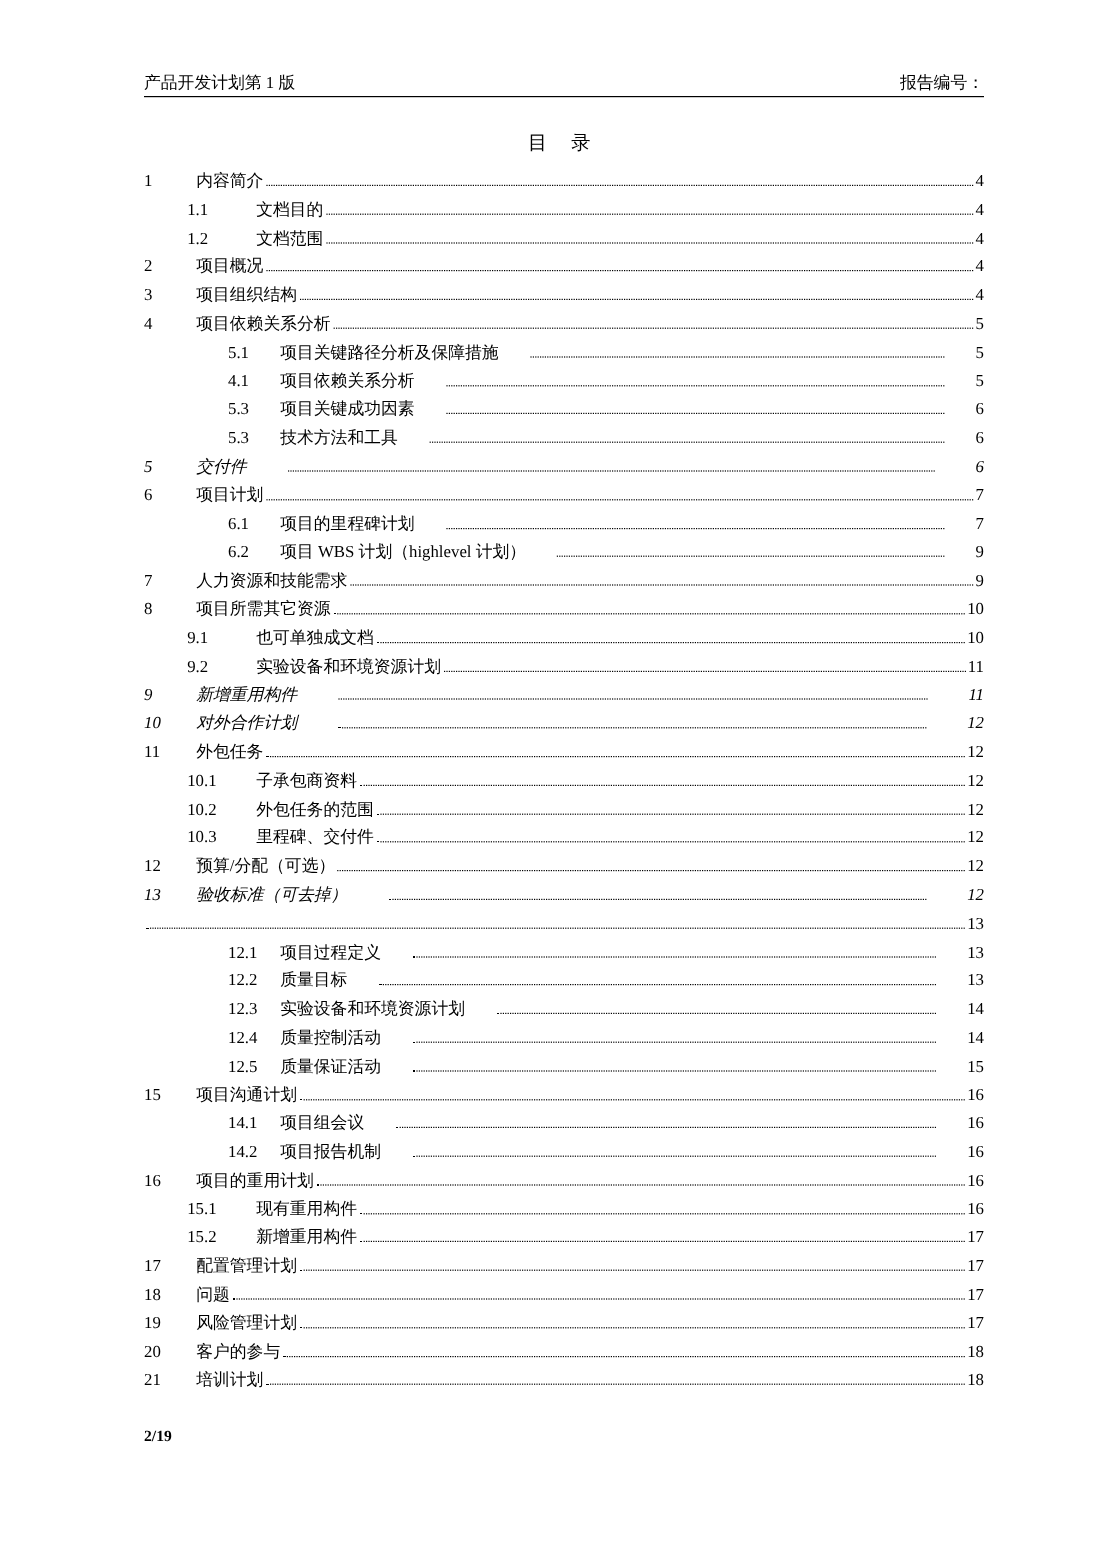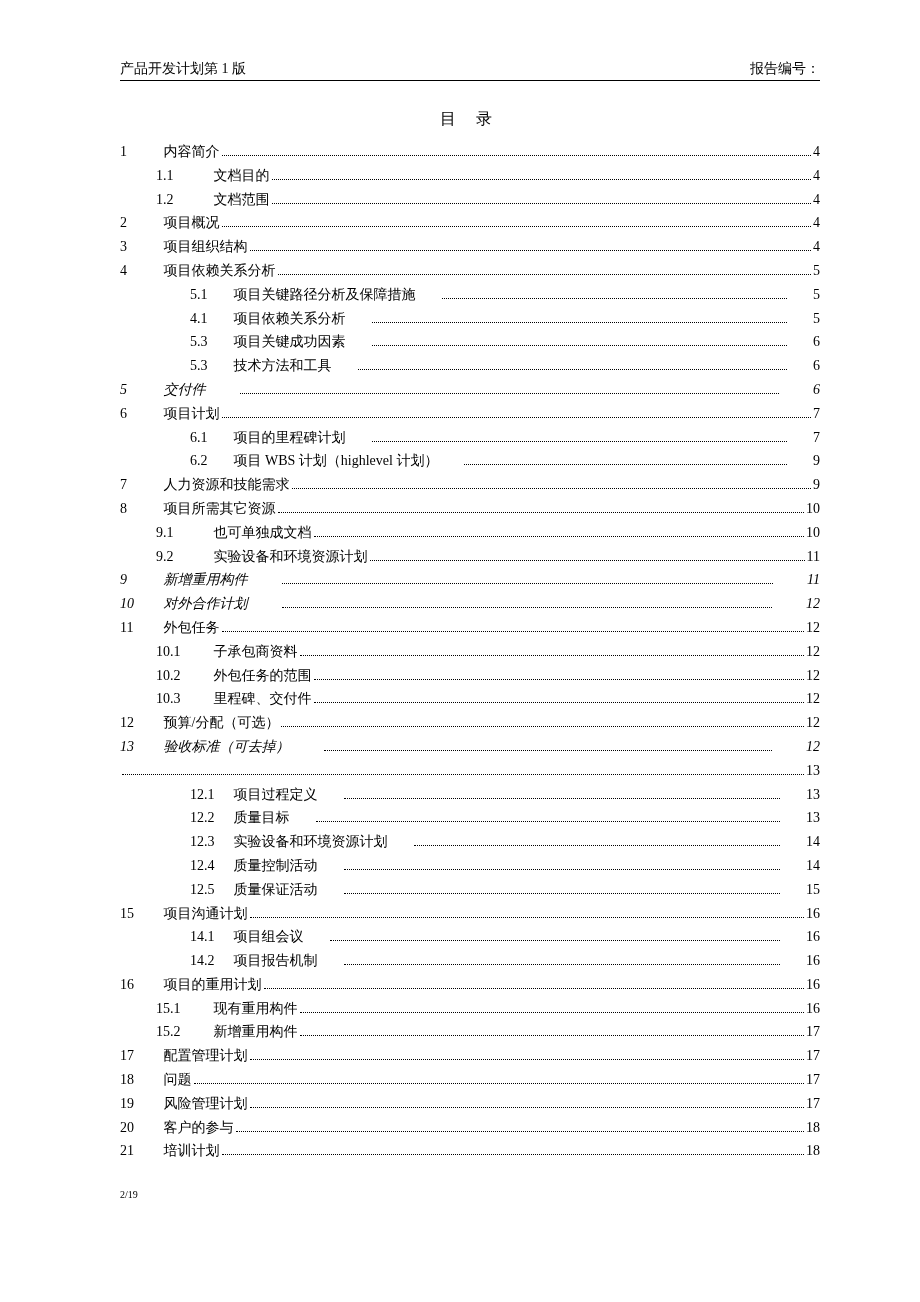--- a/index.html
+++ b/index.html
@@ -48,21 +48,22 @@
       white-space: nowrap;
     }
     .indent-0 { padding-left: 0; }
     .indent-1 { padding-left: 36px; }
     .indent-2 { padding-left: 70px; gap: 24px; }
     .italic { font-style: italic; gap: 32px; }
     .num { display: inline-block; min-width: 40px; }
     .num-w { display: inline-block; min-width: 54px; }
     .footer {
       margin-top: 26px;
-      font-size: 10px;
+      font-size: 13px;
+      font-weight: bold;
     }
   </style>
 </head>
 <body>
 
 <div class="page">
   <div class="header">
     <div class="header-left">
       <span>产品开发计划</span>
       <span>第 1 版</span>

